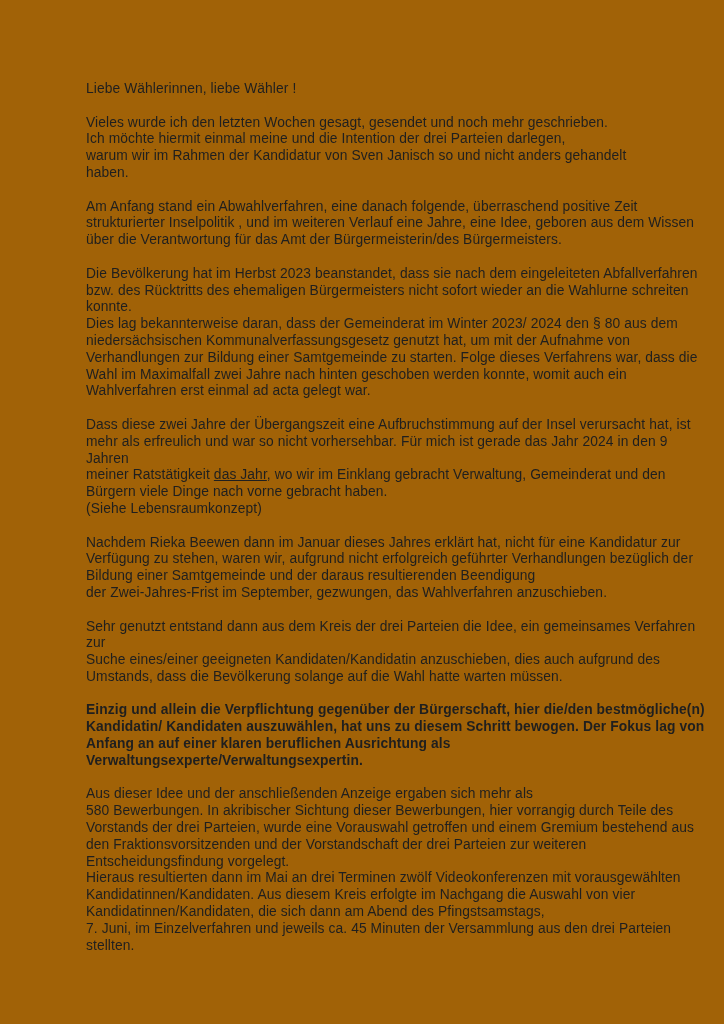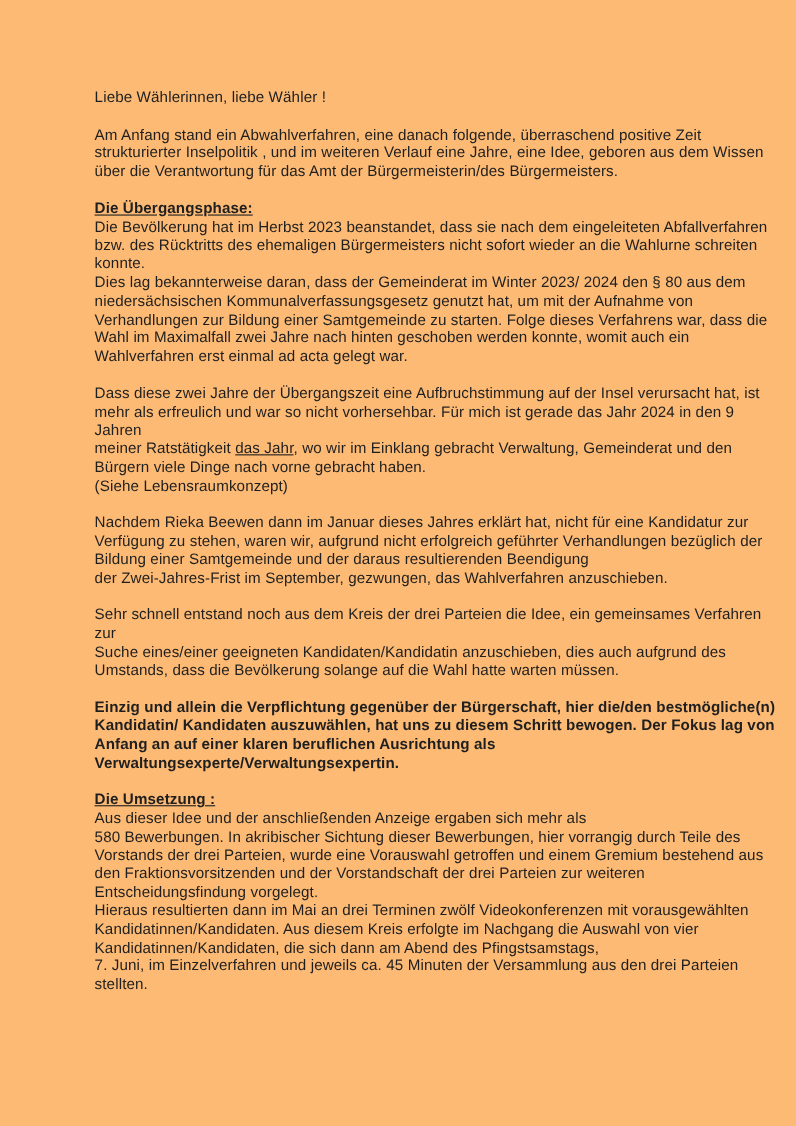--- a/index.html
+++ b/index.html
@@ -50,31 +50,34 @@
     font-weight: bold;
   }
   .u {
     text-decoration: underline;
     text-align: right;
   }
 </style>
 </head>
 <body>
 
-<div class="page" style="background: #fdba74; text-decoration: underline;">
+<div class="page" style="background: #a16207; text-decoration: underline;">
   <div class="content" style="color: rgb(31, 31, 31);">
 
     <p>Liebe Wählerinnen, liebe Wähler !</p>
 
+    <p>Vieles wurde ich den letzten Wochen gesagt, gesendet und noch mehr geschrieben.
+Ich möchte hiermit einmal meine und die Intention der drei Parteien darlegen,
+warum wir im Rahmen der Kandidatur von Sven Janisch so und nicht anders gehandelt
+haben.</p>
 
     <p>Am Anfang stand ein Abwahlverfahren, eine danach folgende, überraschend positive Zeit
 strukturierter Inselpolitik , und im weiteren Verlauf eine Jahre, eine Idee, geboren aus dem Wissen
 über die Verantwortung für das Amt der Bürgermeisterin/des Bürgermeisters.</p>
 
-    <h2 class="heading">Die Übergangsphase:</h2>
 
     <p>Die Bevölkerung hat im Herbst 2023 beanstandet, dass sie nach dem eingeleiteten Abfallverfahren
 bzw. des Rücktritts des ehemaligen Bürgermeisters nicht sofort wieder an die Wahlurne schreiten
 konnte.
 Dies lag bekannterweise daran, dass der Gemeinderat im Winter 2023/ 2024 den § 80 aus dem
 niedersächsischen Kommunalverfassungsgesetz genutzt hat, um mit der Aufnahme von
 Verhandlungen zur Bildung einer Samtgemeinde zu starten. Folge dieses Verfahrens war, dass die
 Wahl im Maximalfall zwei Jahre nach hinten geschoben werden konnte, womit auch ein
 Wahlverfahren erst einmal ad acta gelegt war.</p>
 
@@ -83,29 +86,28 @@
 meiner Ratstätigkeit </span><span class="u">das Jahr</span><span>, wo wir im Einklang gebracht Verwaltung, Gemeinderat und den
 Bürgern viele Dinge nach vorne gebracht haben.
 (Siehe Lebensraumkonzept)</span></p>
 
     <p>Nachdem Rieka Beewen dann im Januar dieses Jahres erklärt hat, nicht für eine Kandidatur zur
 Verfügung zu stehen, waren wir, aufgrund nicht erfolgreich geführter Verhandlungen bezüglich der
 Bildung einer Samtgemeinde und der daraus resultierenden Beendigung
 der Zwei-Jahres-Frist im September, gezwungen, das Wahlverfahren anzuschieben.</p>
 
 
-    <p>Sehr schnell entstand noch aus dem Kreis der drei Parteien die Idee, ein gemeinsames Verfahren zur
+    <p>Sehr genutzt entstand dann aus dem Kreis der drei Parteien die Idee, ein gemeinsames Verfahren zur
 Suche eines/einer geeigneten Kandidaten/Kandidatin anzuschieben, dies auch aufgrund des
 Umstands, dass die Bevölkerung solange auf die Wahl hatte warten müssen.</p>
 
     <p class="bold">Einzig und allein die Verpflichtung gegenüber der Bürgerschaft, hier die/den bestmögliche(n)
 Kandidatin/ Kandidaten auszuwählen, hat uns zu diesem Schritt bewogen. Der Fokus lag von
 Anfang an auf einer klaren beruflichen Ausrichtung als Verwaltungsexperte/Verwaltungsexpertin.</p>
 
-    <h2 class="heading">Die Umsetzung :</h2>
 
     <p class="last">Aus dieser Idee und der anschließenden Anzeige ergaben sich mehr als
 580 Bewerbungen. In akribischer Sichtung dieser Bewerbungen, hier vorrangig durch Teile des
 Vorstands der drei Parteien, wurde eine Vorauswahl getroffen und einem Gremium bestehend aus
 den Fraktionsvorsitzenden und der Vorstandschaft der drei Parteien zur weiteren
 Entscheidungsfindung vorgelegt.
 Hieraus resultierten dann im Mai an drei Terminen zwölf Videokonferenzen mit vorausgewählten
 Kandidatinnen/Kandidaten. Aus diesem Kreis erfolgte im Nachgang die Auswahl von vier
 Kandidatinnen/Kandidaten, die sich dann am Abend des Pfingstsamstags,
 7. Juni, im Einzelverfahren und jeweils ca. 45 Minuten der Versammlung aus den drei Parteien

